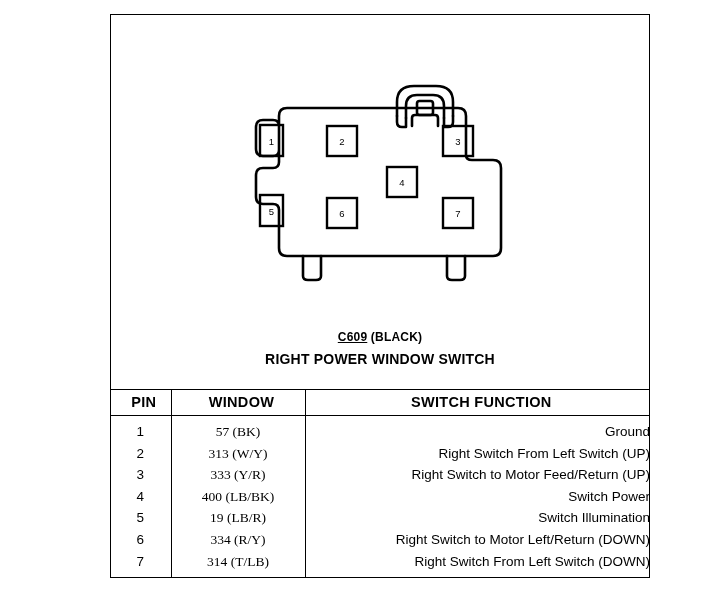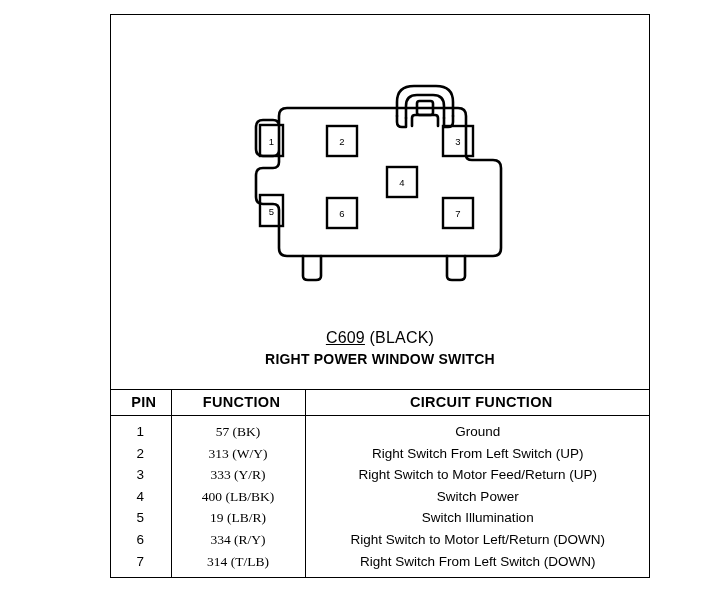--- a/index.html
+++ b/index.html
@@ -51,22 +51,22 @@
 
   
   #caption-block {
     position: absolute;
     left: 0;
     top: 312px;
     width: 100%;
     text-align: center;
   }
   #caption-line-1 {
-    font-size: 16px;
-    font-weight: normal;
+    font-size: 12px;
+    font-weight: bold;
     letter-spacing: 0.2px;
     line-height: 21px;
     white-space: nowrap;
   }
   #connector-id {
     text-decoration: underline;
     text-underline-offset: 1px;
   }
   #caption-line-2 {
     font-size: 14px;
@@ -118,21 +118,21 @@
   }
   td.td-pin {
     text-align: center;
   }
   td.td-circuit {
     text-align: center;
     border-left: 1.4px solid #000000;
     font-family: Liberation Serif, serif;
   }
   td.td-function {
-    text-align: center;
+    text-align: right;
     padding-left: 8px;
     border-left: 1.4px solid #000000;
   }
   tbody tr:first-child td { padding-top: 5px; }
   tbody tr:last-child  td { padding-bottom: 5px; }
 </style>
 </head>
 <body>
 
 <div id="page-frame">
@@ -205,22 +205,22 @@
   <div id="pin-table-wrap">
     <table class="pin-table">
       <colgroup>
         <col class="c-pin">
           <col class="c-circuit">
           <col class="c-function">
       </colgroup>
       <thead>
         <tr>
           <th class="th-pin">PIN</th>
-          <th class="th-circuit">FUNCTION</th>
-          <th class="th-function">CIRCUIT FUNCTION</th>
+          <th class="th-circuit">WINDOW</th>
+          <th class="th-function">SWITCH FUNCTION</th>
         </tr>
       </thead>
       <tbody>
         <tr>
           <td class="td-pin">1</td>
           <td class="td-circuit">57 (BK)</td>
           <td class="td-function">Ground</td>
         </tr>
         <tr>
           <td class="td-pin">2</td>

